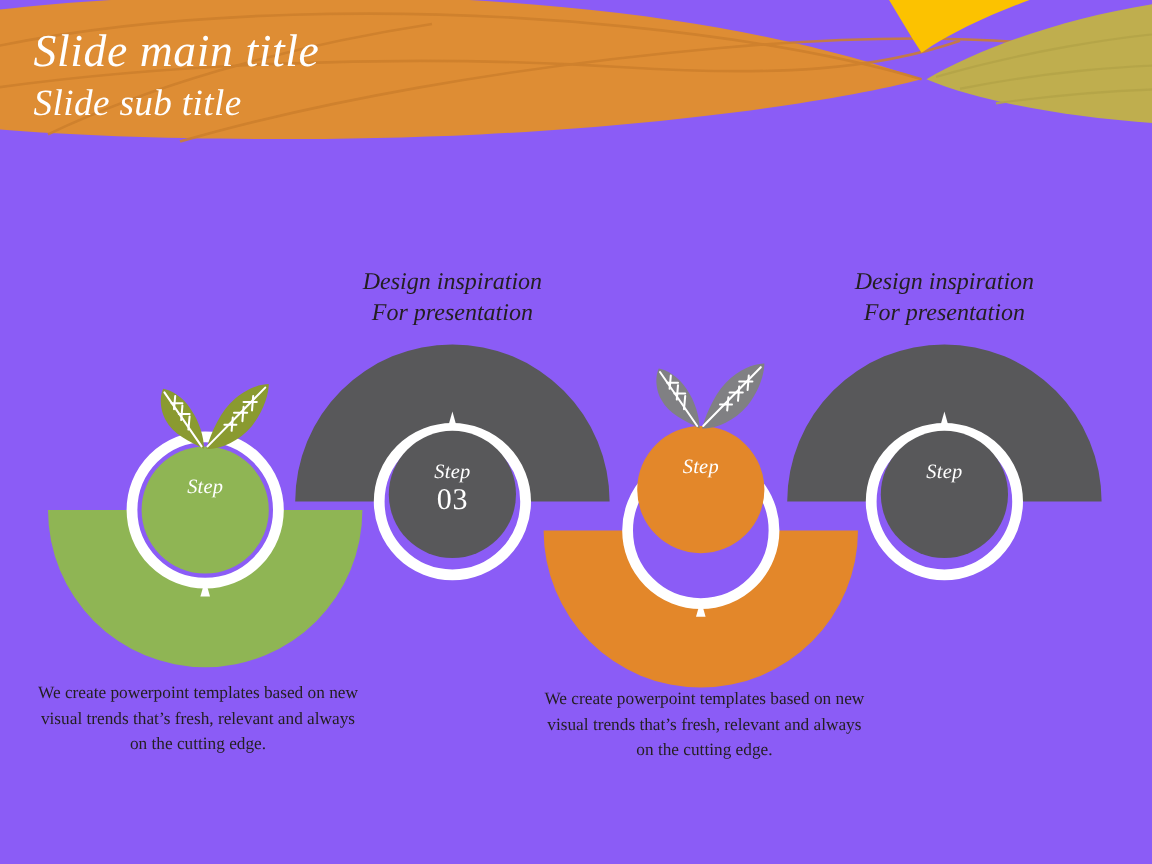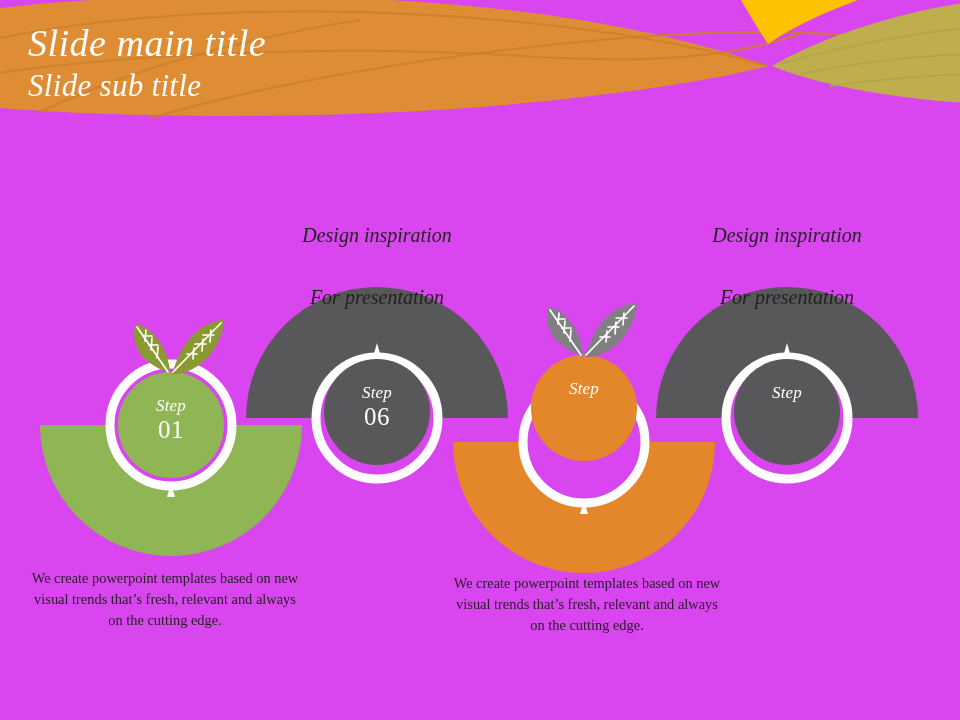--- a/index.html
+++ b/index.html
@@ -3,21 +3,21 @@
 <meta charset="utf-8">
 <style>
   html,body{margin:0;padding:0;}
   body{
     width:960px;height:720px;
     background:#ffffff;
     font-family:"Liberation Serif", serif;
     overflow:hidden;
     position:relative;
   }
-  .slide{position:relative;width:960px;height:720px;overflow:hidden;background:#d946ef;}
+  .slide{position:relative;width:960px;height:720px;overflow:hidden;background:#8b5cf6;}
 
   
   .header-art{position:absolute;left:0;top:0;width:960px;height:125px;}
   .title-block{position:absolute;left:28px;top:24px;width:640px;}
   .main-title{
     font-size:38px;font-style:italic;color:#ffffff;
     line-height:1.05;letter-spacing:.5px;white-space:nowrap;
   }
   .sub-title{
     font-size:31px;font-style:italic;color:#ffffff;
@@ -30,21 +30,21 @@
   }
 
   
   .diagram{position:absolute;left:0;top:0;width:960px;height:720px;}
 
   .top-label{
     position:absolute;text-align:center;
     font-size:20px;font-style:italic;color:#231f20;
     line-height:1.32;width:260px;
   }
-  .top-label .l2{display:block;margin-top:36px;}
+  .top-label .l2{display:block;}
 
   .step-text{
     position:absolute;text-align:center;color:#ffffff;width:120px;
     line-height:1.12;pointer-events:none;
   }
   .step-word{display:block;font-size:17px;font-style:italic;letter-spacing:.2px;}
   .step-num{display:block;font-size:25px;letter-spacing:.5px;margin-top:1px;}
 
   .caption{
     position:absolute;text-align:center;width:270px;
@@ -156,26 +156,25 @@
     <g>
       <path fill="#58585A" d="M 656,418 A 131,131 0 0 1 918,418 L 848,418 A 61,61 0 0 0 726,418 Z"></path>
       <path fill="#ffffff" d="M 787,343 L 783,357 L 791,357 Z"></path>
       <circle cx="787" cy="418" r="61" fill="none" stroke="#ffffff" stroke-width="9"></circle>
       <circle cx="787" cy="412" r="53" fill="#58585A"></circle>
     </g>
   </svg>
 
   <div class="step-text" style="left:111px;top:396px;">
     <span class="step-word">Step</span>
-    <span class="step-num">01</span>
   </div>
 
   <div class="step-text" style="left:317px;top:383px;">
     <span class="step-word">Step</span>
-    <span class="step-num">06</span>
+    <span class="step-num">03</span>
   </div>
 
   <div class="step-text" style="left:524px;top:379px;">
     <span class="step-word">Step</span>
   </div>
 
   <div class="step-text" style="left:727px;top:383px;">
     <span class="step-word">Step</span>
   </div>
 

